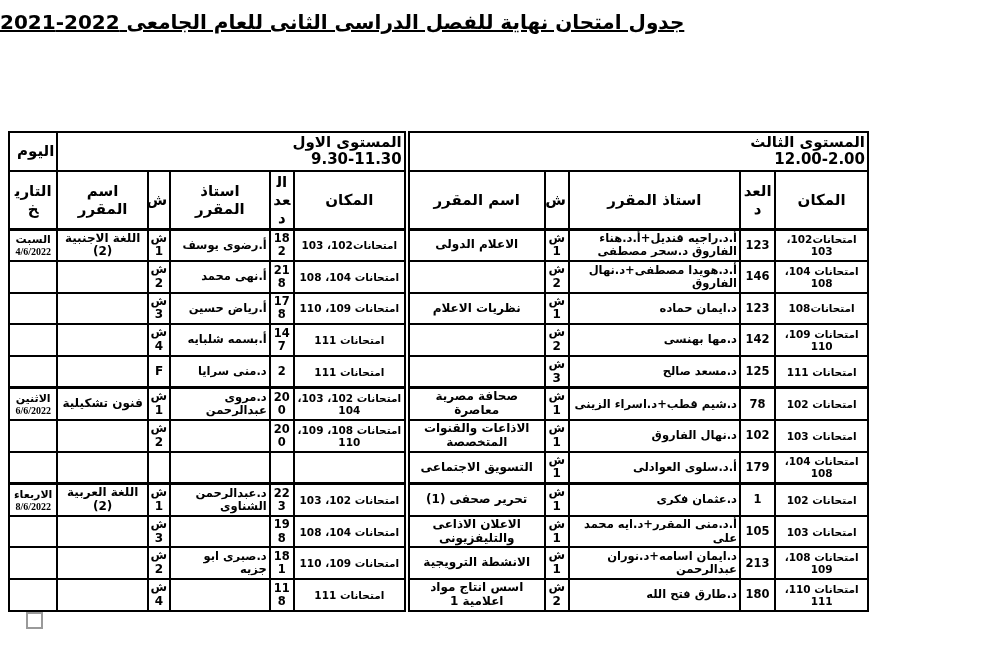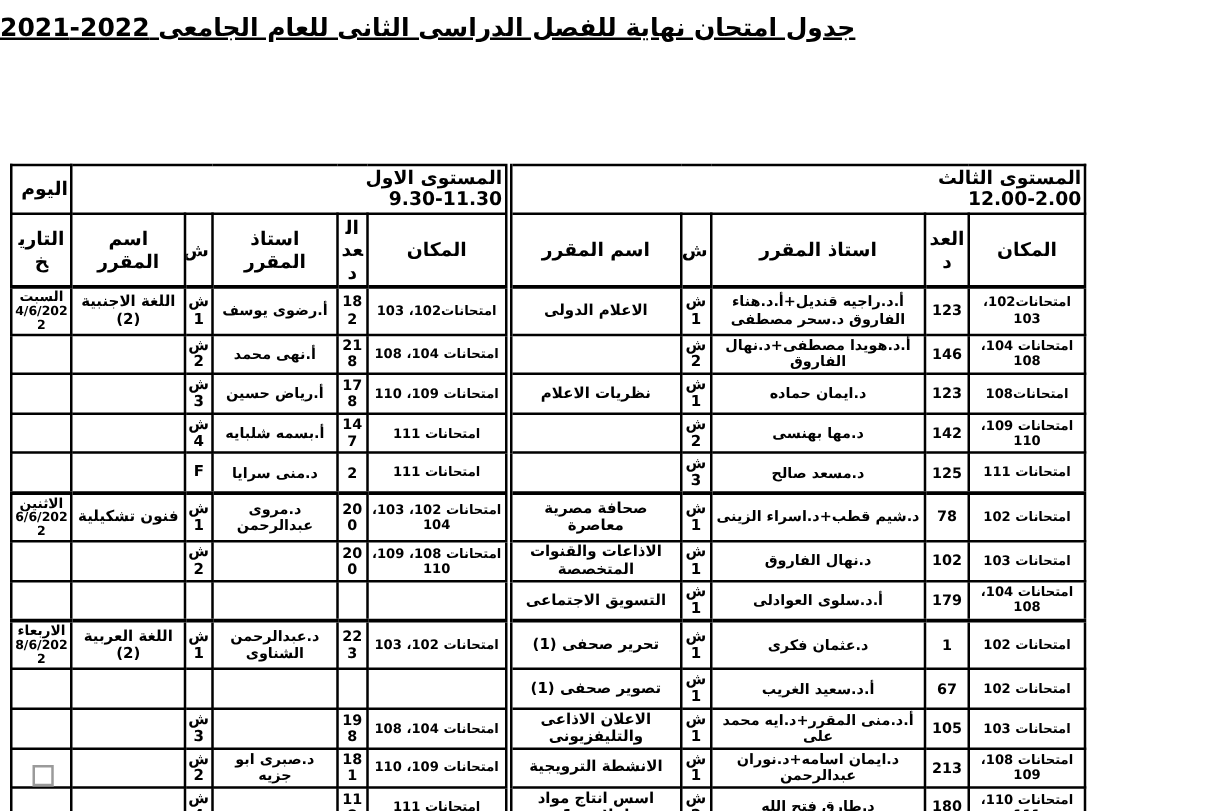--- a/index.html
+++ b/index.html
@@ -18,24 +18,24 @@
   }
   .sched th,.sched td{
     border:2px solid #000;padding:1px 2px;text-align:center;
     vertical-align:middle;overflow:hidden;word-wrap:break-word;
   }
   thead tr.lvl th{height:34px;font-size:15px;line-height:1.15;text-align:right;}
   thead tr.cols th{height:36px;font-size:15px;}
   thead th.small{font-size:8.5px;}
   tbody td{height:25px;font-size:12px;direction:rtl;line-height:1.15;}
   td.c-place{font-size:10.5px;}
-  td.c-prof{font-size:11.5px;}
+  td.c-prof{font-size:11.5px;text-align:right;}
   td.c-course{font-size:12px;}
   td.c-day{font-size:11px;line-height:1.1;}
-  td.c-day .date{font-size:10px;}
+  td.c-day .date{font-size:10px;font-family:Liberation Serif, serif;}
   td.c-num{font-size:11.5px;}
   .grp{border-left:6px double #000 !important;}
   tr.day-start td{border-top:3px solid #000;}
   .sq{
     position:absolute;left:26px;top:612px;width:13px;height:13px;
     border:2px solid #9a9a9a;background:#fff;
   }
 </style>
 </head>
 <body>
@@ -226,36 +226,20 @@
     <td class="c-prof">د.عثمان فكرى</td>
     <td class="c-num">1</td>
     <td class="c-place">امتحانات 102</td>
   </tr>
       <tr>
     <td class="c-day">
       <div></div>
       <div class="date"></div>
     </td>
     <td class="c-course"></td>
-    <td class="c-sec"></td>
-    <td class="c-prof"></td>
-    <td class="c-num"></td>
-    <td class="c-place"></td>
-    <td class="c-course grp">تصوير صحفى (1)</td>
-    <td class="c-sec">ش1</td>
-    <td class="c-prof">أ.د.سعيد الغريب</td>
-    <td class="c-num">67</td>
-    <td class="c-place">امتحانات 102</td>
-  </tr>
-      <tr>
-    <td class="c-day">
-      <div></div>
-      <div class="date"></div>
-    </td>
-    <td class="c-course"></td>
     <td class="c-sec">ش3</td>
     <td class="c-prof"></td>
     <td class="c-num">198</td>
     <td class="c-place">امتحانات 104، 108</td>
     <td class="c-course grp">الاعلان الاذاعى والتليفزيونى</td>
     <td class="c-sec">ش1</td>
     <td class="c-prof">أ.د.منى المقرر+د.ايه محمد على</td>
     <td class="c-num">105</td>
     <td class="c-place">امتحانات 103</td>
   </tr>

